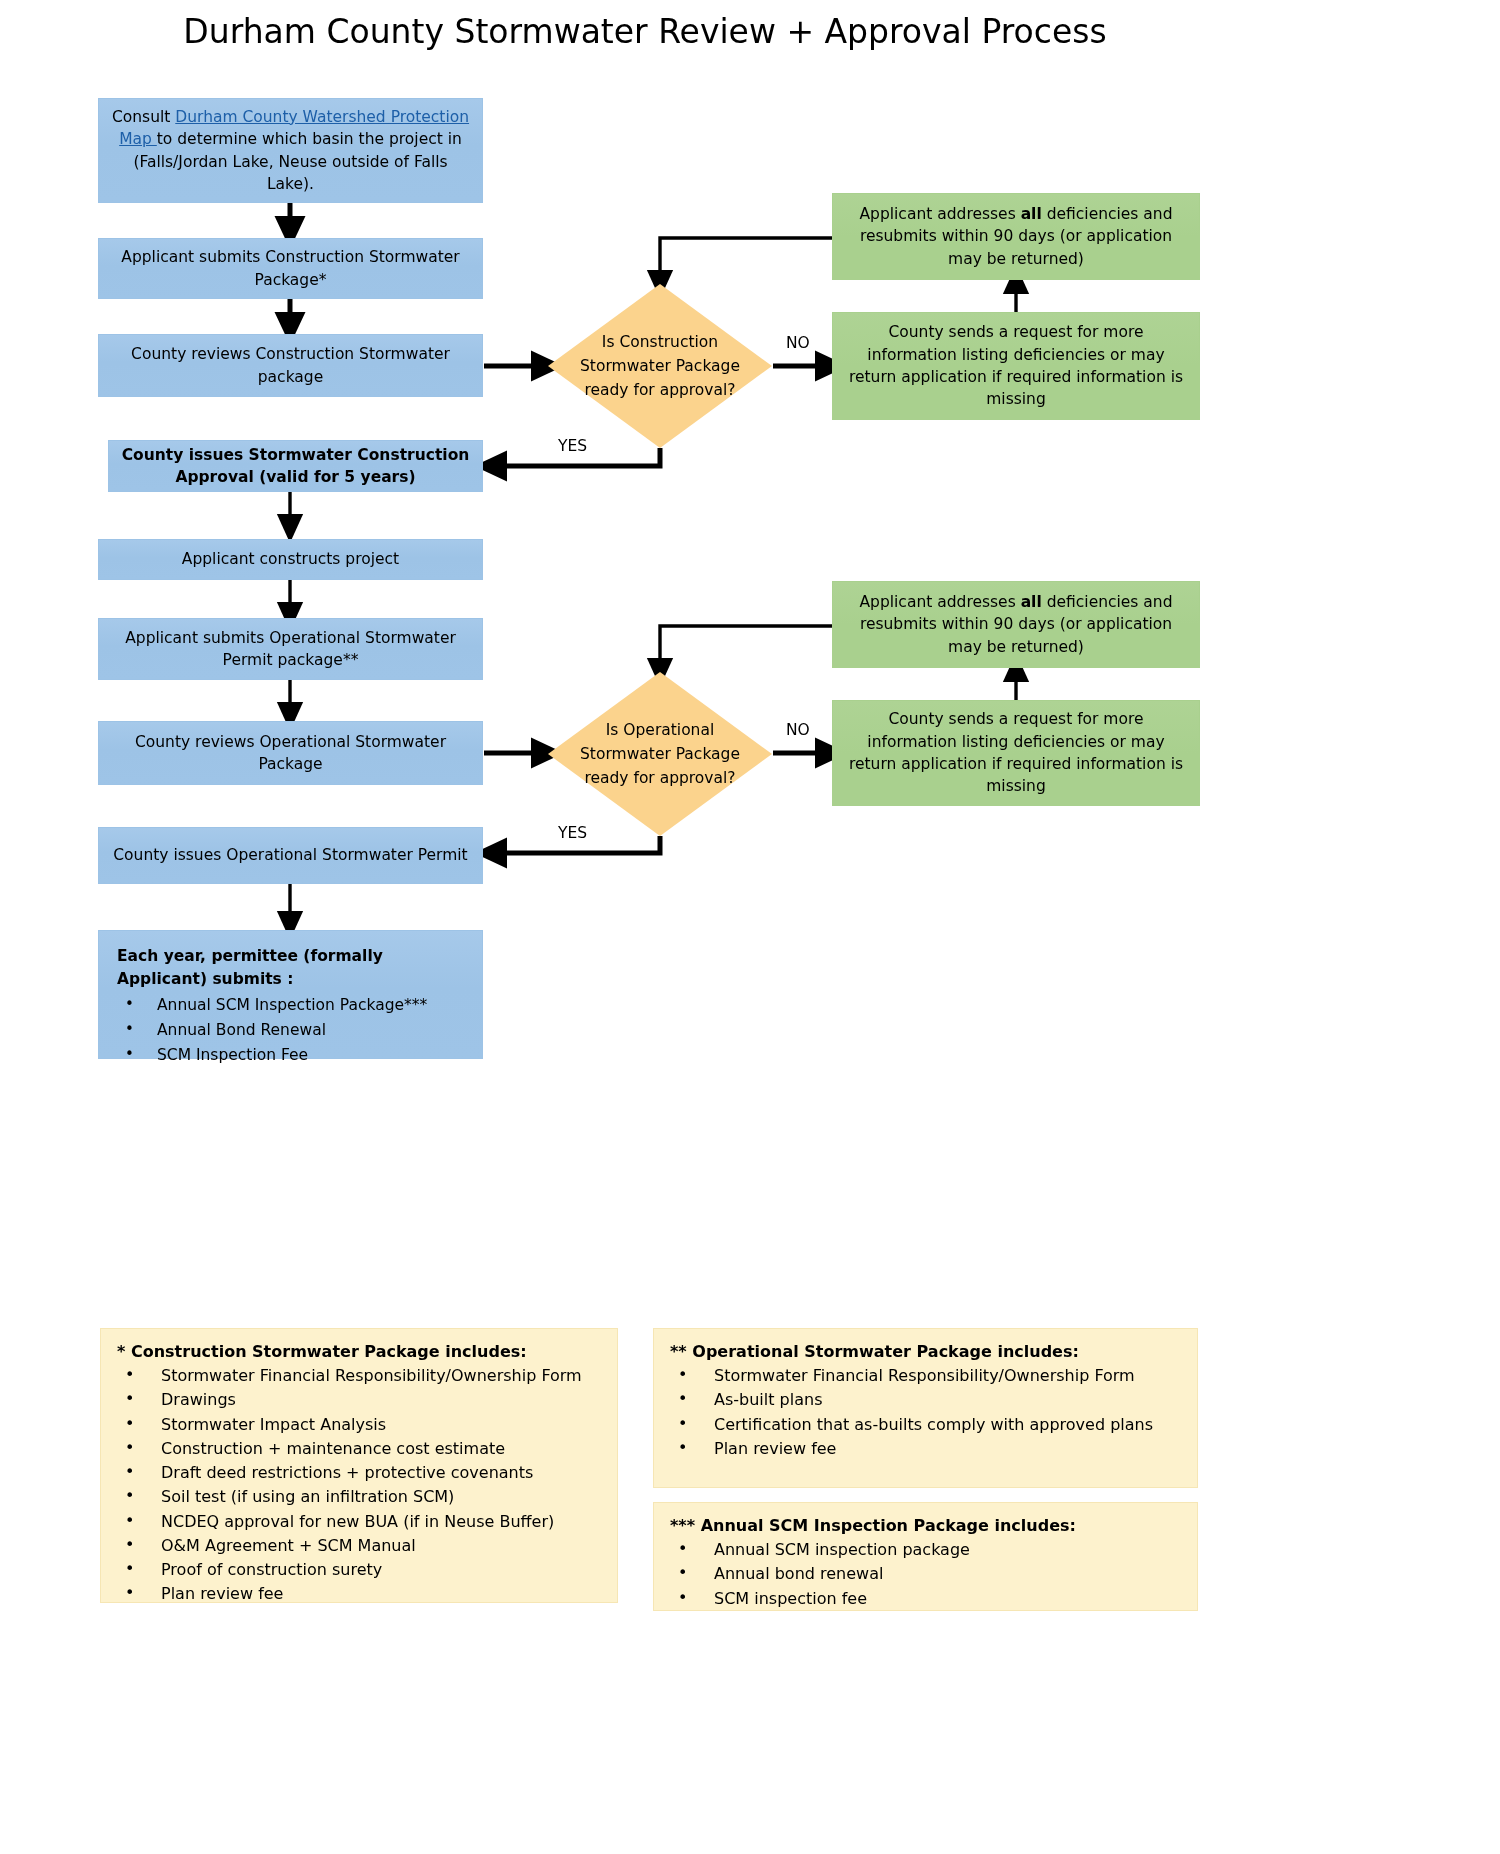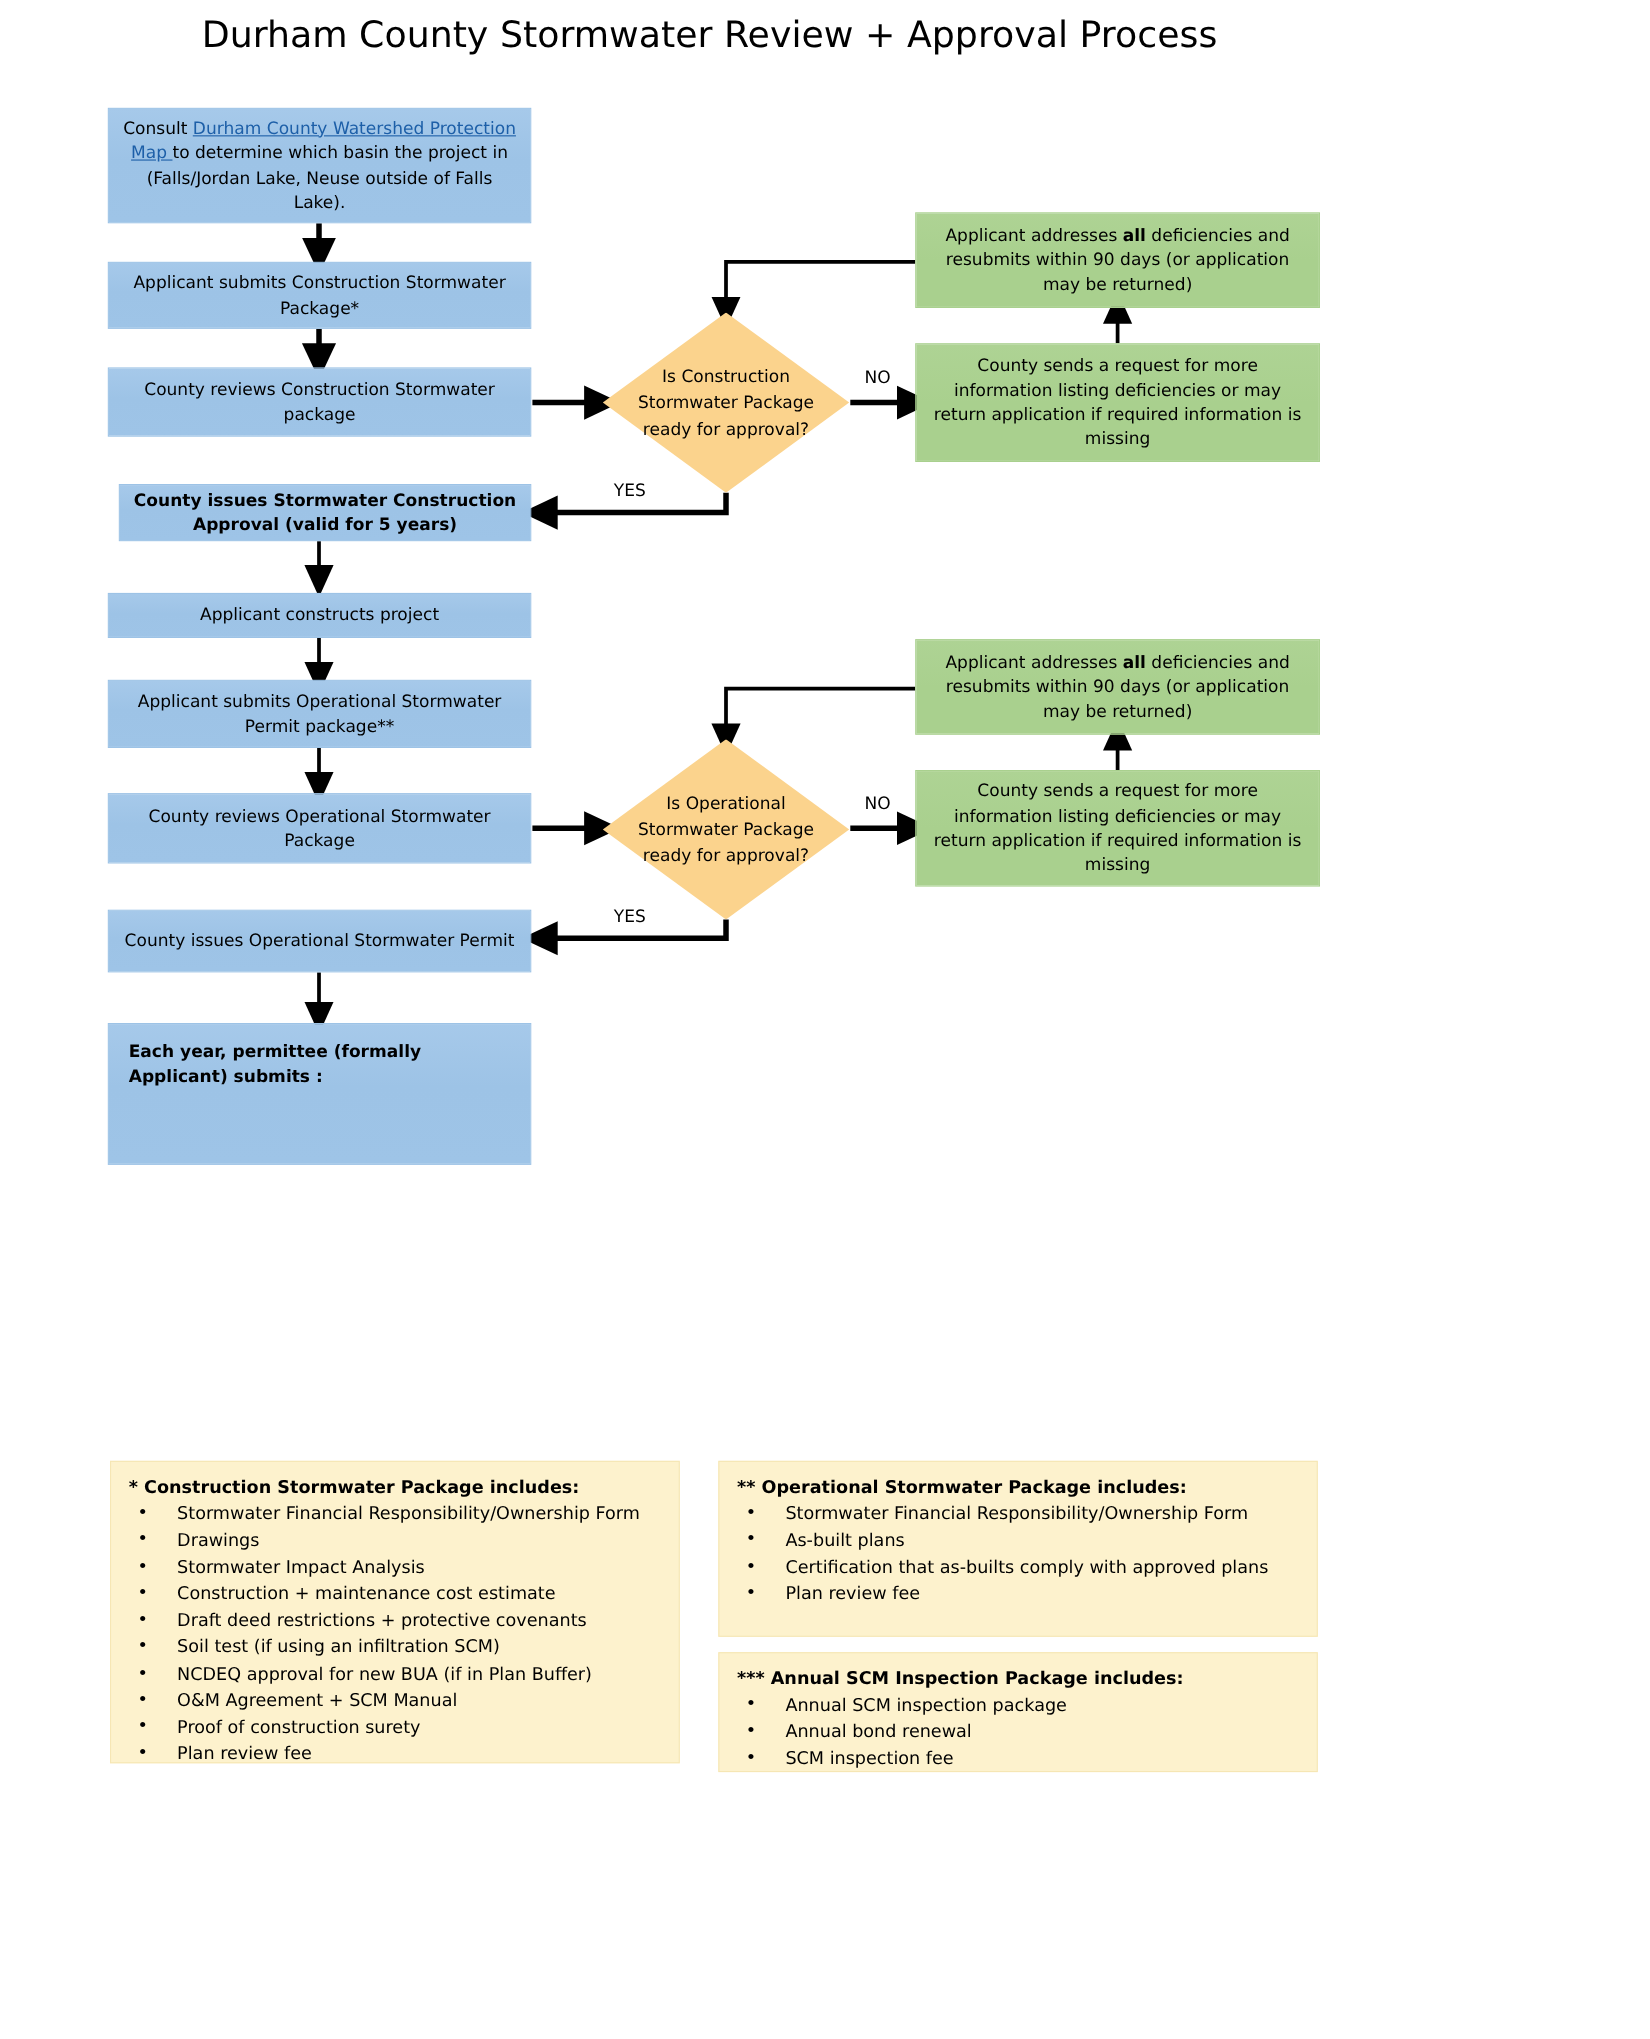--- a/index.html
+++ b/index.html
@@ -255,32 +255,37 @@
   <div class="node green" style="left:832px; top:700px; width:368px; height:106px;">
     <div class="txt">County sends a request for more information listing deficiencies or may return application if required information is missing</div>
   </div>
 
   <div class="node blue" style="left:98px; top:827px; width:385px; height:57px;">
     <div class="txt">County issues Operational Stormwater Permit</div>
   </div>
 
   <div class="listnode" style="left:98px; top:930px; width:385px; height:129px;">
     <div class="hdr">Each year, permittee (formally Applicant) submits :</div>
+    <ul>
+      <li>Annual SCM Inspection Package***</li>
+      <li>Annual Bond Renewal</li>
+      <li>SCM Inspection Fee</li>
+    </ul>
   </div>
 
   <div class="legend" style="left:100px; top:1328px; width:518px; height:275px;">
     <div class="lhdr">* Construction Stormwater Package includes:</div>
     <ul>
       <li>Stormwater Financial Responsibility/Ownership Form</li>
       <li>Drawings</li>
       <li>Stormwater Impact Analysis</li>
       <li>Construction + maintenance cost estimate</li>
       <li>Draft deed restrictions + protective covenants</li>
       <li>Soil test (if using an infiltration SCM)</li>
-      <li>NCDEQ approval for new BUA (if in Plan Buffer)</li>
+      <li>NCDEQ approval for new BUA (if in Neuse Buffer)</li>
       <li>O&amp;M Agreement + SCM Manual</li>
       <li>Proof of construction surety</li>
       <li>Plan review fee</li>
     </ul>
   </div>
 
   <div class="legend" style="left:653px; top:1328px; width:545px; height:160px;">
     <div class="lhdr">** Operational Stormwater Package includes:</div>
     <ul>
       <li>Stormwater Financial Responsibility/Ownership Form</li>

